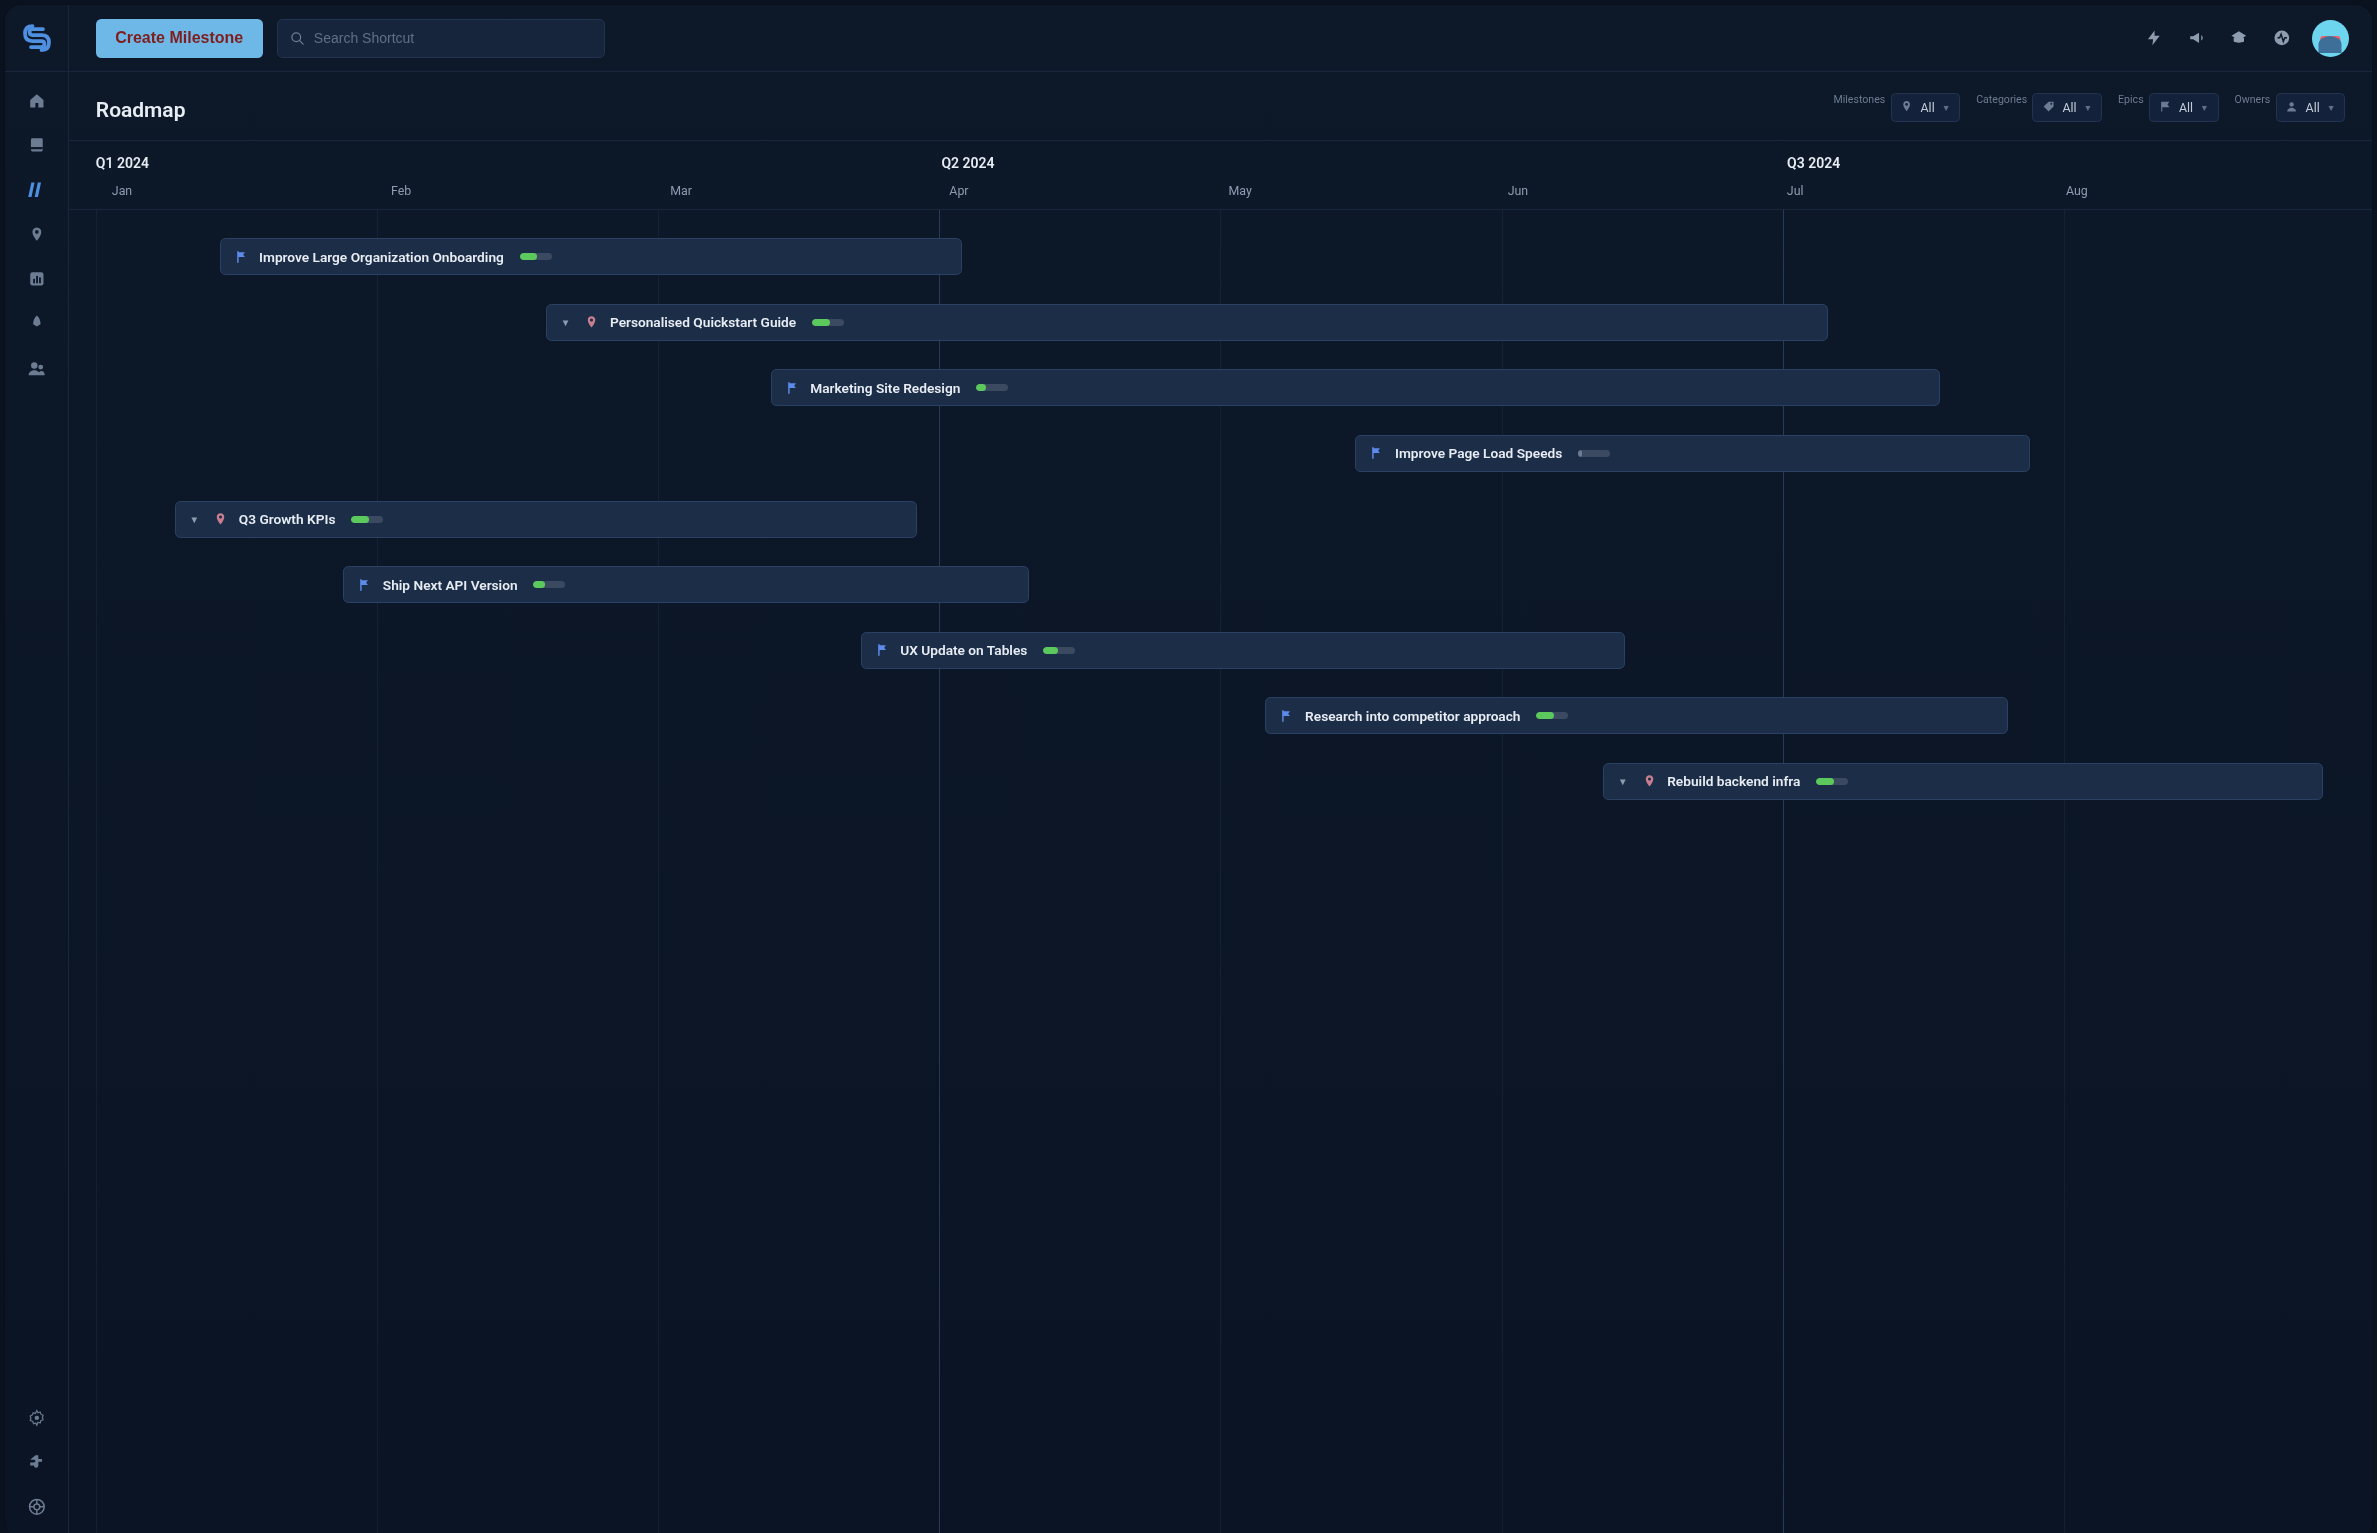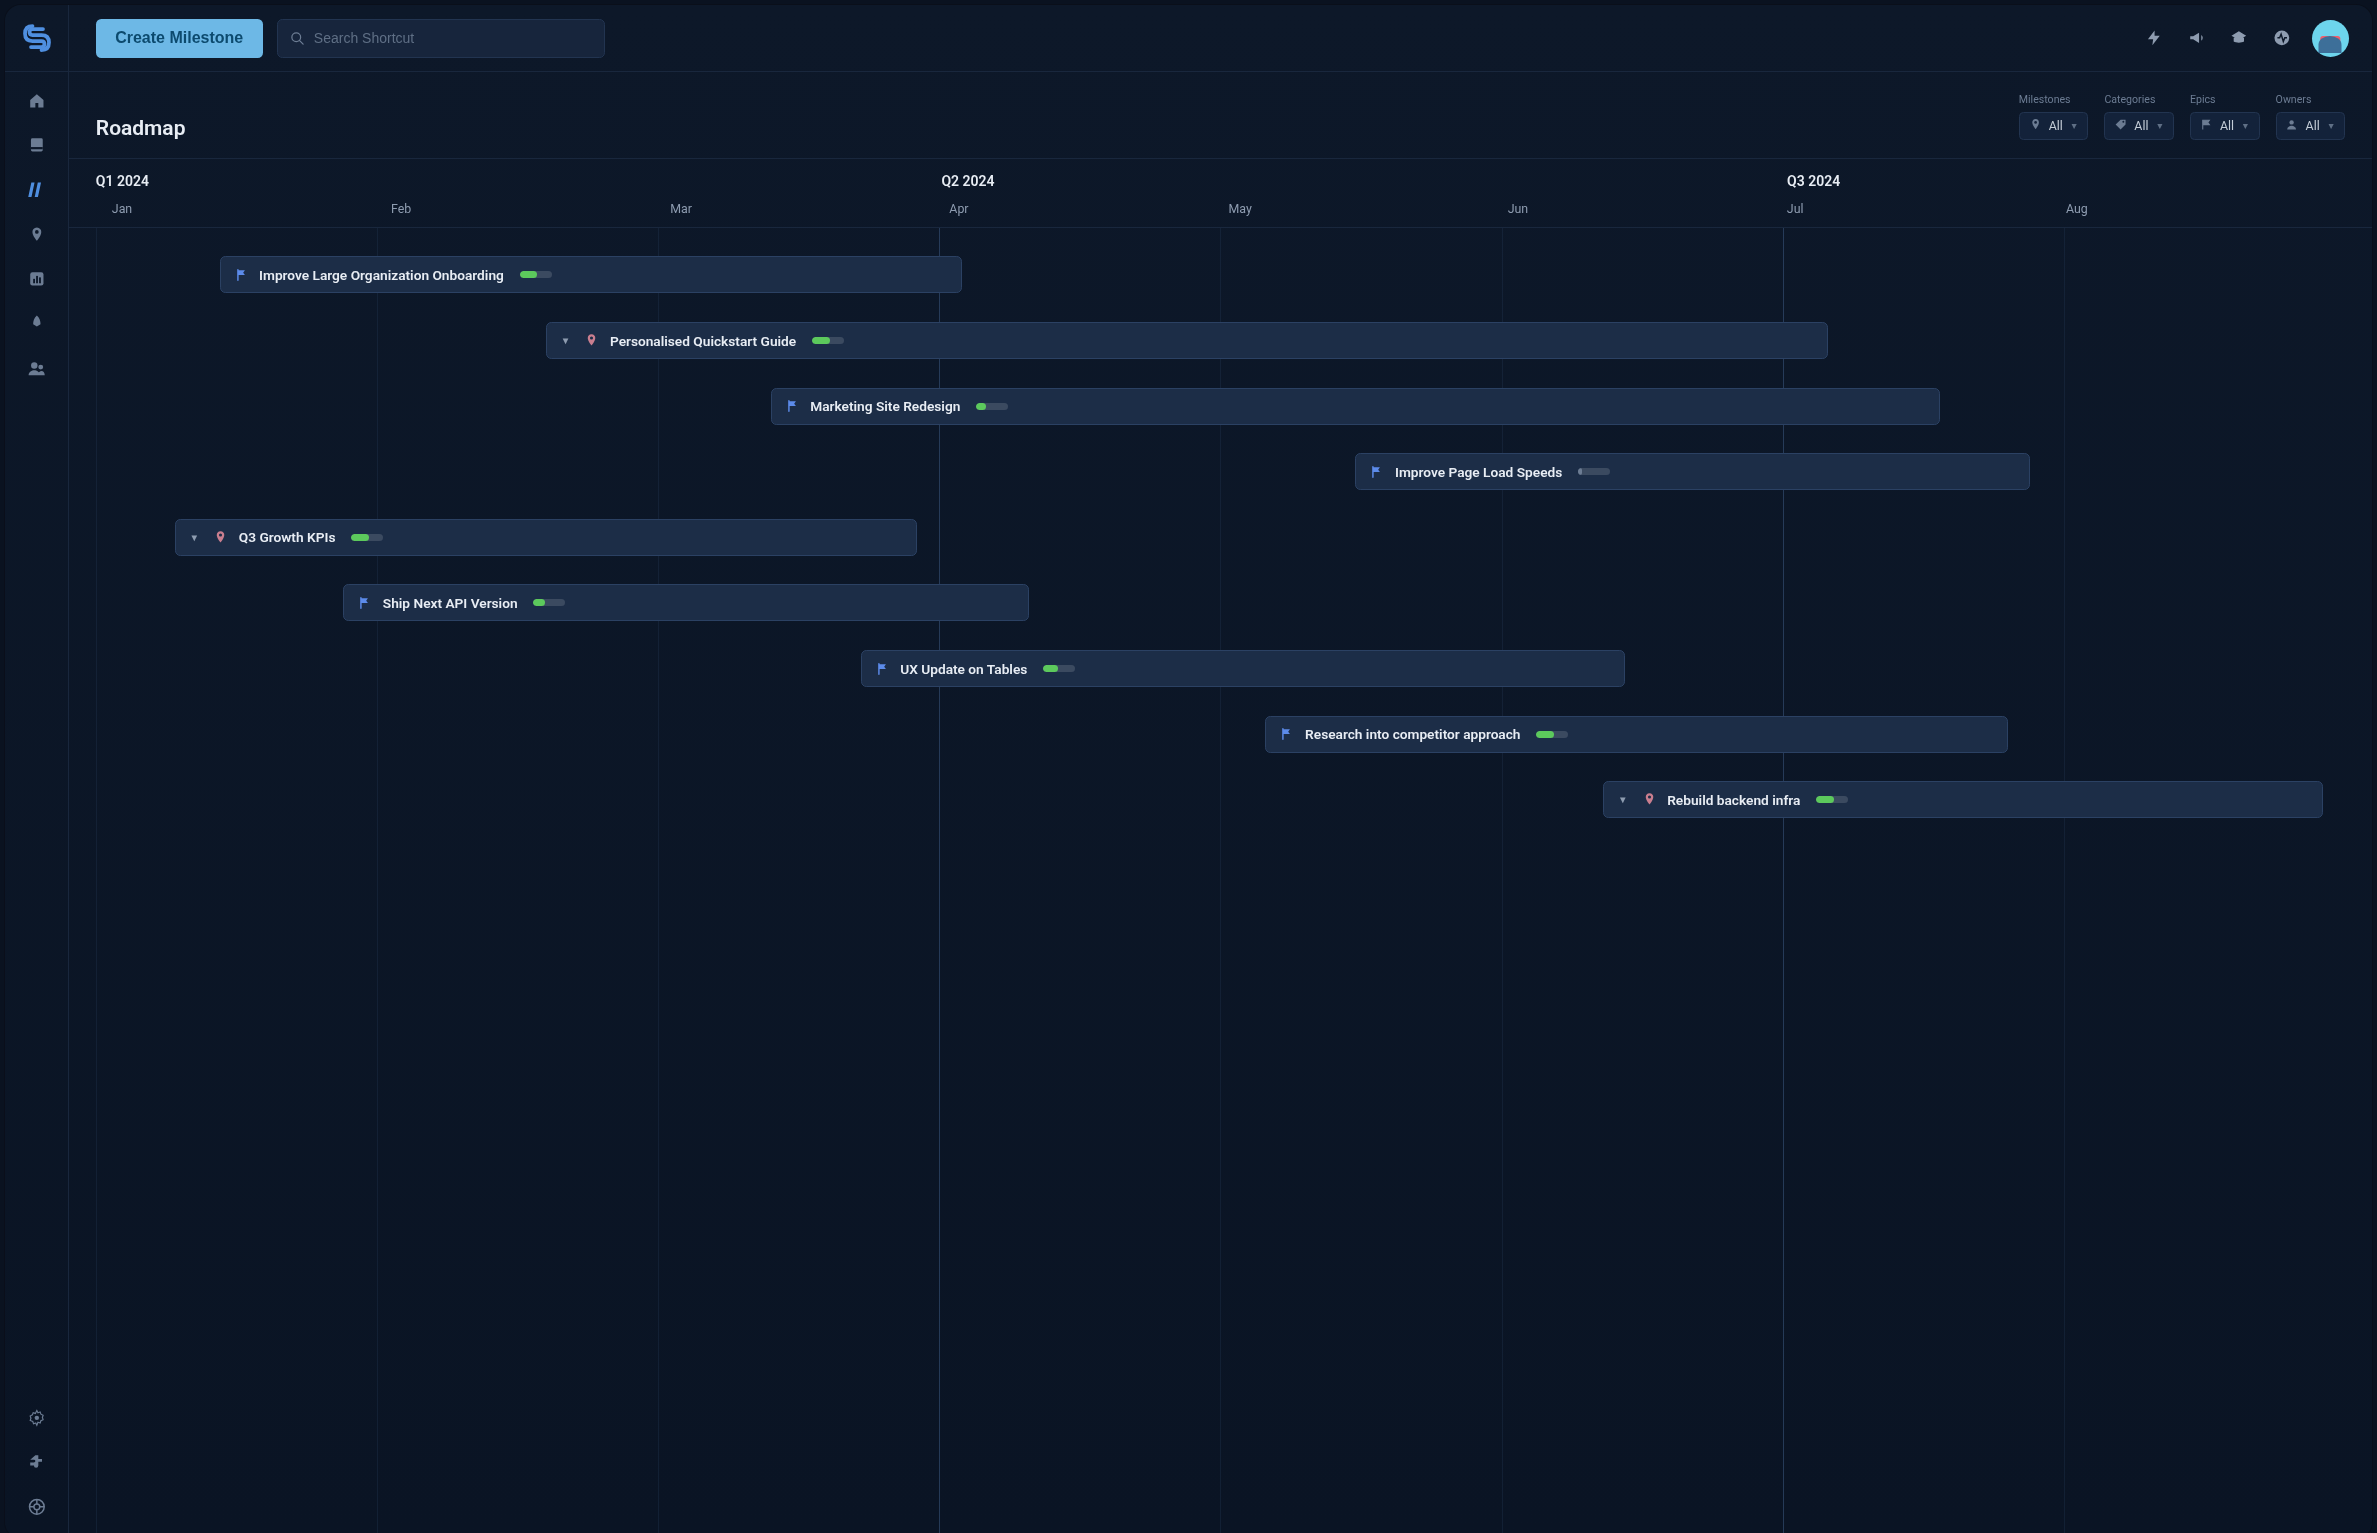--- a/index.html
+++ b/index.html
@@ -33,21 +33,21 @@
   display: flex;
   align-items: center;
   justify-content: center;
   height: 100%;
   border-right: 0.9px solid #19273d;
 }
 .logo-svg { width: 30px; height: 30px; }
 .create-btn {
   margin-left: 26.5px;
   background: #6db8e6;
-  color: #0c4a6e;
+  color: #7f1d1d;
   font-weight: 600;
   font-size: 16px;
   padding: 10.6px 19.4px;
   border: none;
   border-radius: 5.3px;
   cursor: pointer;
 }
 .search-wrap {
   margin-left: 14px;
   display: flex;
@@ -116,21 +116,21 @@
 
 .page-header {
   display: flex;
   align-items: flex-end;
   padding: 21px 26.5px 17.7px 26.5px;
   border-bottom: 0.9px solid #19273d;
 }
 .page-title { font-size: 21px; font-weight: 600; color: #e8edf4; }
 .header-spacer { flex:1; }
 .filters { display:flex; gap: 16px; }
-.filter-col { display:flex; flex-direction:column; gap:5.3px; }
+.filter-col { display:flex; flex-direction:row; gap:5.3px; }
 .filter-label { font-size: 10.6px; color:#6c7c93; }
 .filter-box {
   display:flex; align-items:center; gap:7px;
   background:#13223a; border:0.9px solid #223450;
   border-radius:4.4px; padding:5.3px 8.8px; cursor:pointer;
   min-width: 67px;
   font-size:12.4px;
   color:#c4cdd8;
 }
 .filter-box .ddcaret { margin-left:auto; color:#5f6f85; font-size:8.8px; }

